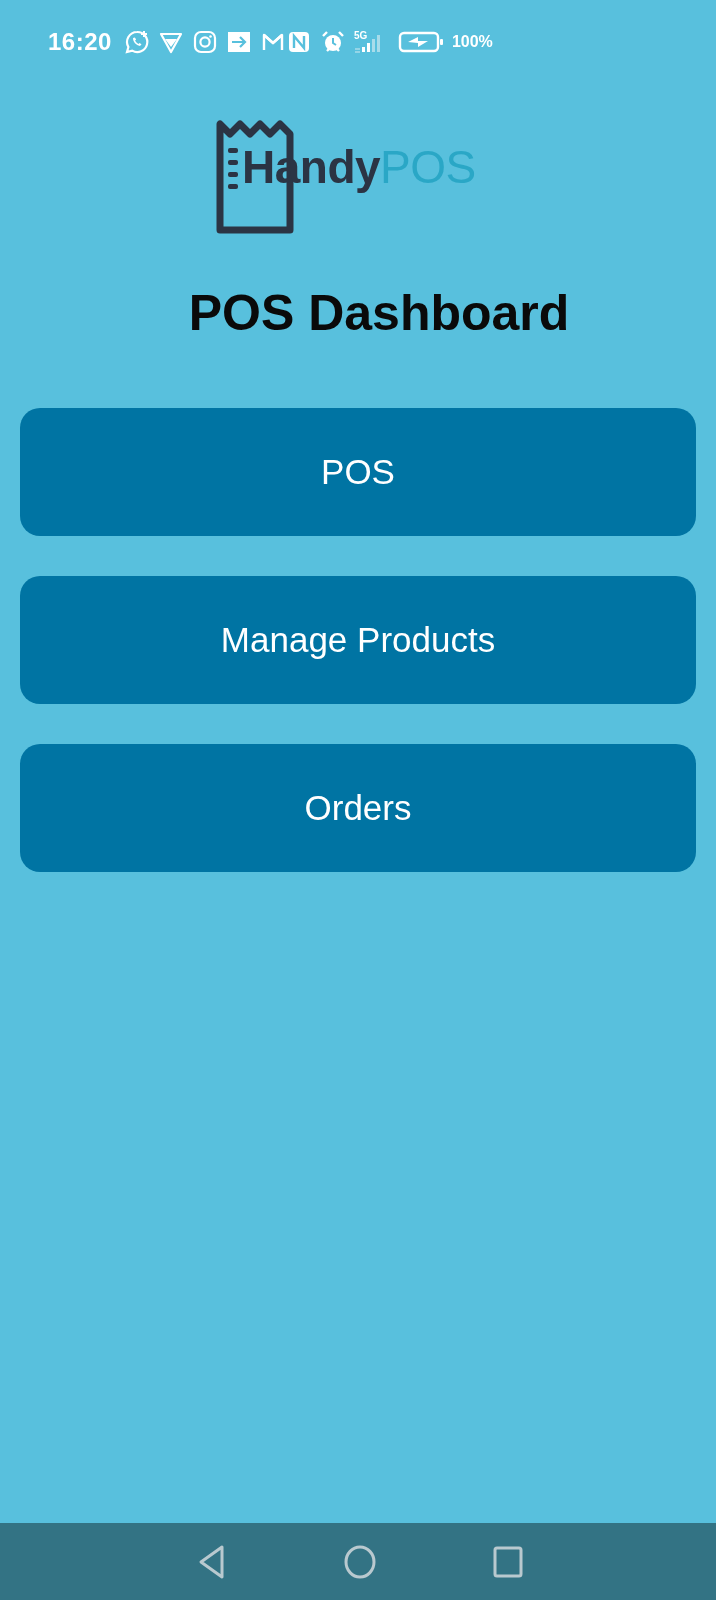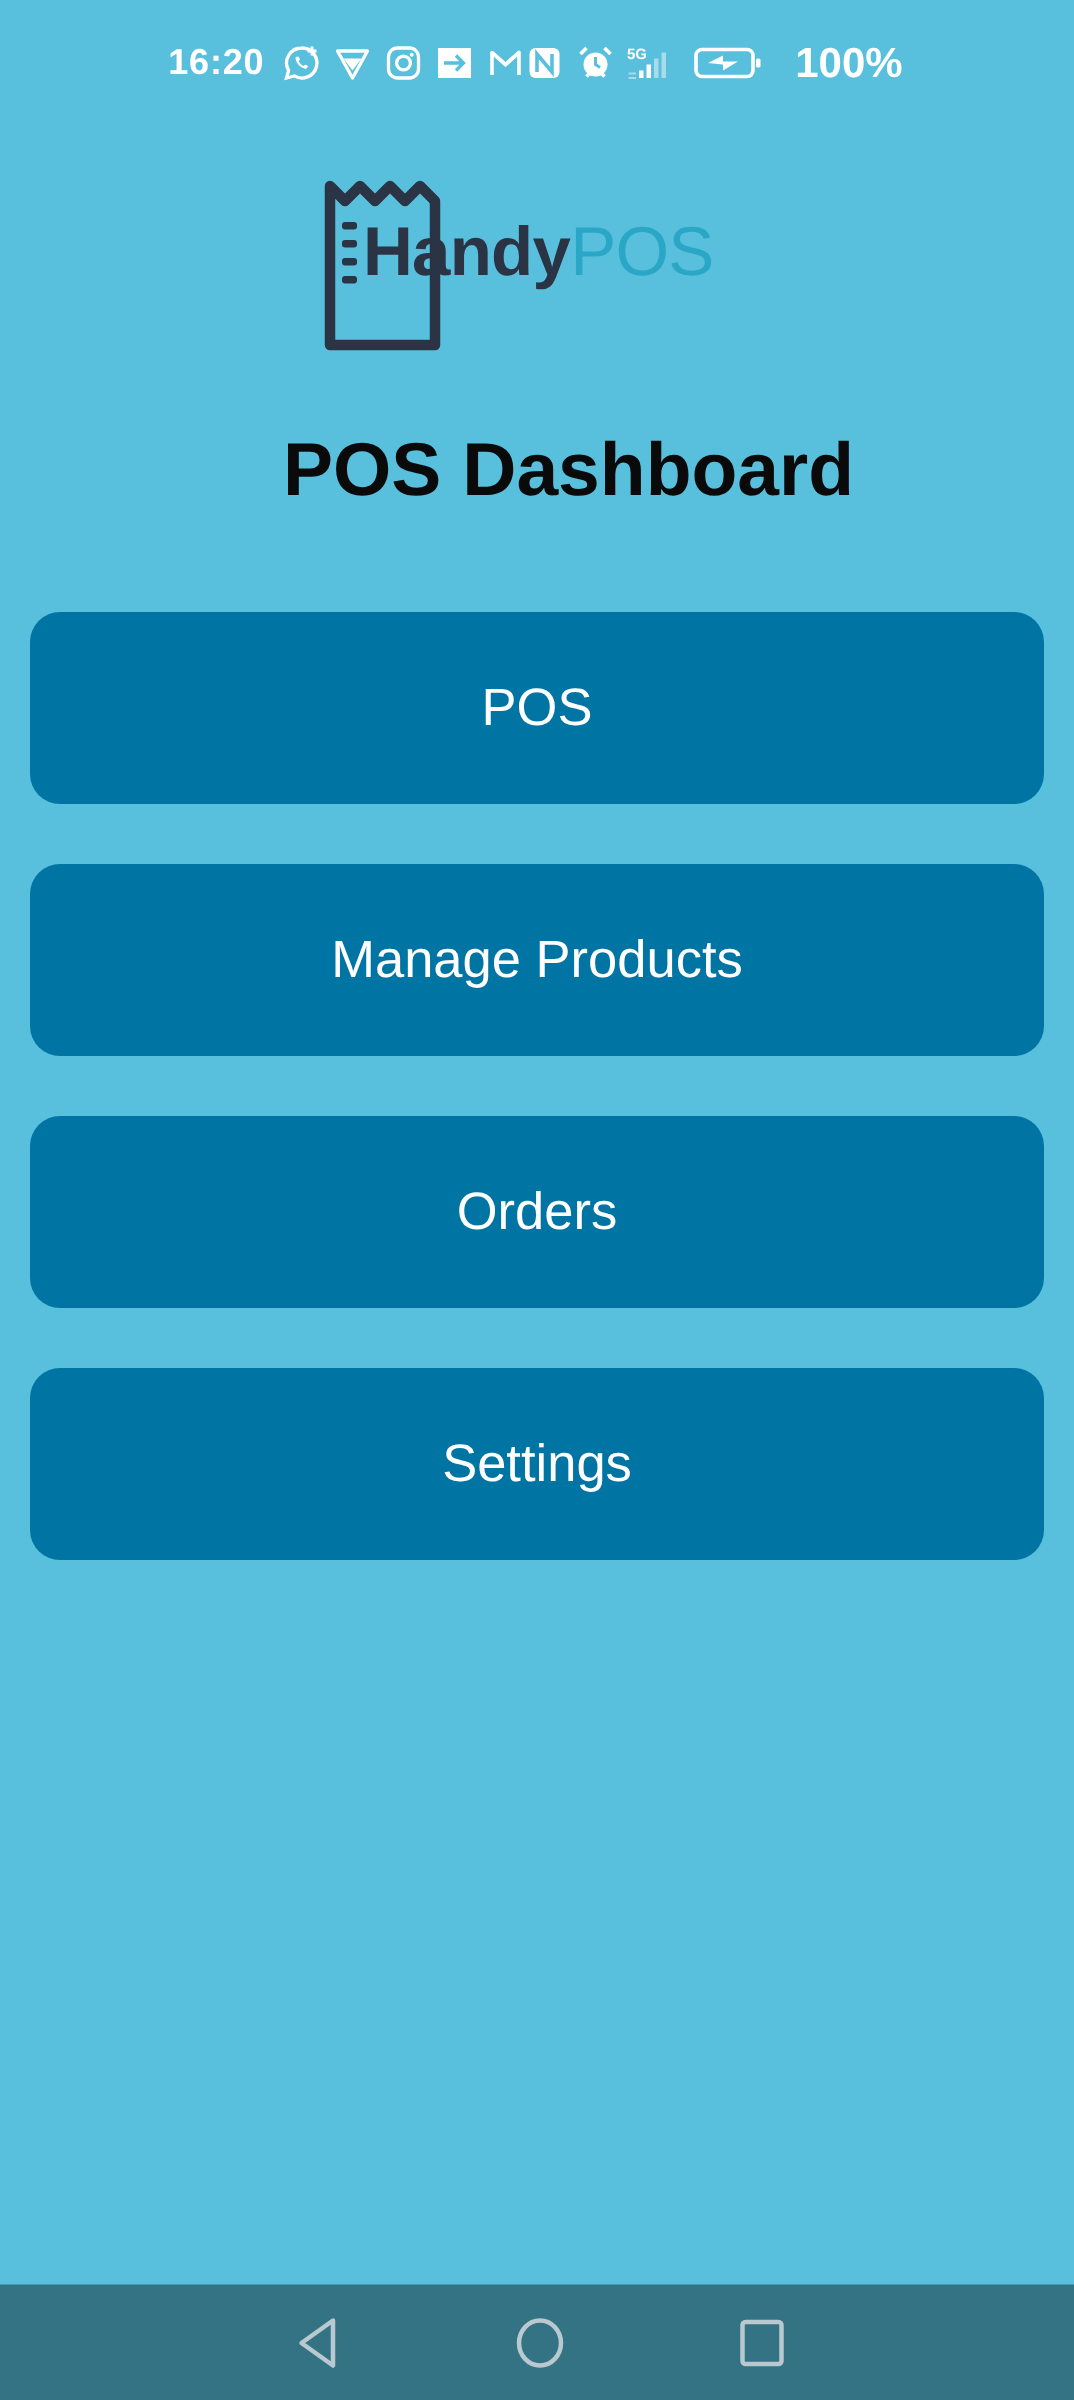--- a/index.html
+++ b/index.html
@@ -6,26 +6,26 @@
     html, body {
       width: 716px; height: 1600px; overflow: hidden;
       background: #58c0dd;
       font-family: "Liberation Sans", "DejaVu Sans", sans-serif;
     }
     .screen { position: relative; width: 716px; height: 1600px; background: #58c0dd; }
 
     
     .status-bar {
       position: absolute; top: 0; left: 0; width: 716px; height: 84px;
-      display: flex; align-items: center; justify-content: center;
+      display: flex; align-items: center; justify-content: flex-start;
       padding: 0 50px 0 48px; color: #ffffff;
     }
     .status-left, .status-right { display: flex; align-items: center; gap: 8px; }
     .status-time { font-size: 24px; font-weight: bold; letter-spacing: 0.5px; margin-right: 4px; }
-    .status-battery-pct { font-size: 28px; font-weight: bold; margin-left: 14px; }
+    .status-battery-pct { font-size: 16px; font-weight: bold; margin-left: 0; }
     .sb-icon { width: 26px; height: 26px; display: inline-block; }
     .sb-icon svg { width: 100%; height: 100%; display: block; }
 
     
     .logo {
       position: absolute; top: 120px; left: 216px; height: 116px;
       display: flex; align-items: flex-end;
     }
     .logo-receipt { width: 78px; height: 116px; position: relative; }
     .logo-receipt svg { width: 100%; height: 100%; display: block; }
@@ -154,21 +154,20 @@
       <div class="logo-text"><span class="logo-text-handy">Handy</span><span class="logo-text-pos">POS</span></div>
     </div>
   </div>
 
   <h1 class="page-title">POS Dashboard</h1>
 
   <div class="menu">
     <button class="menu-button">POS</button>
     <button class="menu-button">Manage Products</button>
     <button class="menu-button">Orders</button>
-    <button class="menu-button">Settings</button>
   </div>
 
   <div class="nav-bar">
     <div class="nav-btn">
       <svg width="32" height="36" viewBox="0 0 32 36">
           <path d="M26 3 L5 18 L26 33 Z" fill="none" stroke="#b9c9cf" stroke-width="3" stroke-linejoin="round"></path>
         </svg>
     </div>
     <div class="nav-btn">
       <svg width="34" height="36" viewBox="0 0 34 36">

